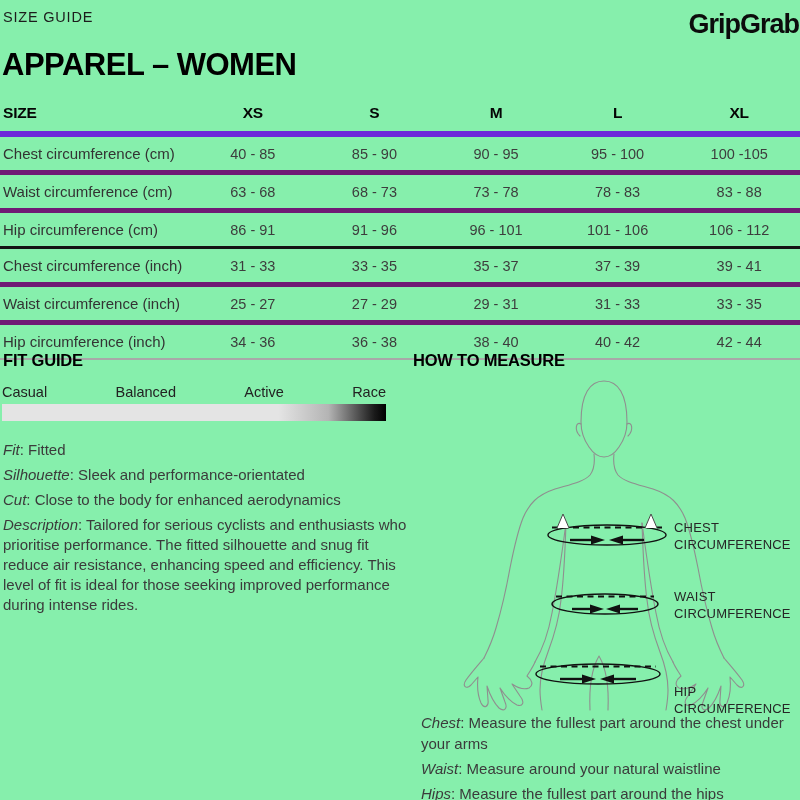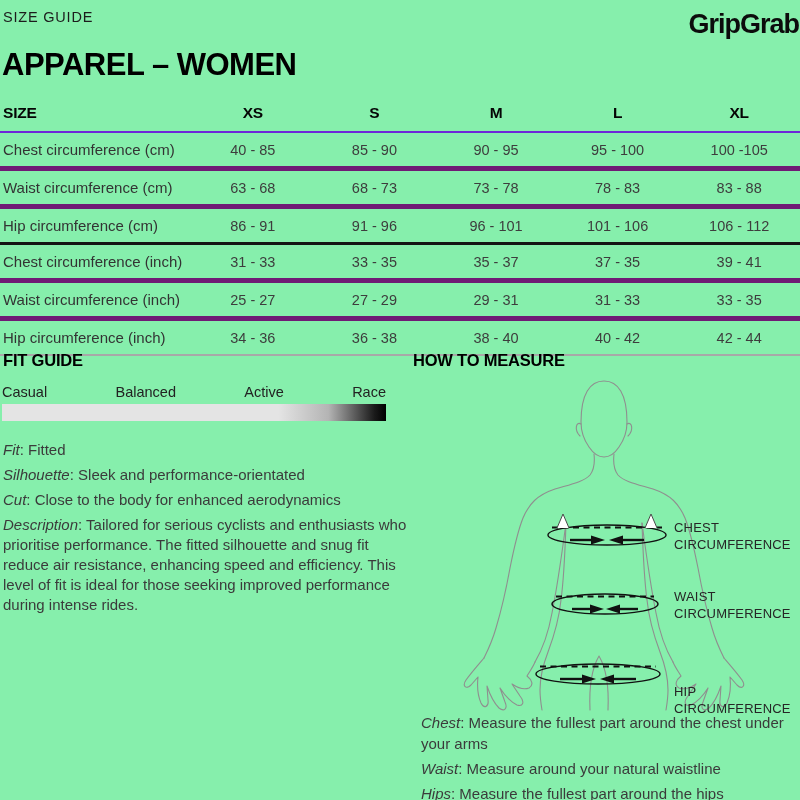--- a/index.html
+++ b/index.html
@@ -29,21 +29,21 @@
   
   .size-table {
     position: absolute; left: 0; top: 100px; width: 800px;
     border-collapse: collapse; table-layout: fixed;
   }
   .size-table col.c-label { width: 24%; }
   .size-table col.c-size { width: 15.2%; }
   .size-table th {
     font-size: 15.5px; font-weight: bold; color: #050505; letter-spacing: -0.2px;
     text-align: center; padding: 4px 0 9px 0;
-    border-bottom: 2px solid #6d28d9;
+    border-bottom: 6px solid #6d28d9;
   }
   .size-table th:first-child { text-align: left; padding-left: 3px; }
   .size-table td {
     font-size: 14.5px; color: #3d3d3d;
     text-align: center; padding: 8px 0 8px 0; height: 33px;
     border-bottom: 5px solid #701a75;
   }
   .size-table td:first-child { text-align: left; padding-left: 3px; font-size: 15px; color: #333; }
   .size-table tr.unit-break td { border-bottom: 3px solid #141414; }
   .size-table tr.last-row td { border-bottom: 2px solid #a8a8a8; }
@@ -146,21 +146,21 @@
         <td>91 - 96</td>
         <td>96 - 101</td>
         <td>101 - 106</td>
         <td>106 - 112</td>
       </tr>
       <tr>
         <td>Chest circumference (inch)</td>
         <td>31 - 33</td>
         <td>33 - 35</td>
         <td>35 - 37</td>
-        <td>37 - 35</td>
+        <td>37 - 39</td>
         <td>39 - 41</td>
       </tr>
       <tr>
         <td>Waist circumference (inch)</td>
         <td>25 - 27</td>
         <td>27 - 29</td>
         <td>29 - 31</td>
         <td>31 - 33</td>
         <td>33 - 35</td>
       </tr>

